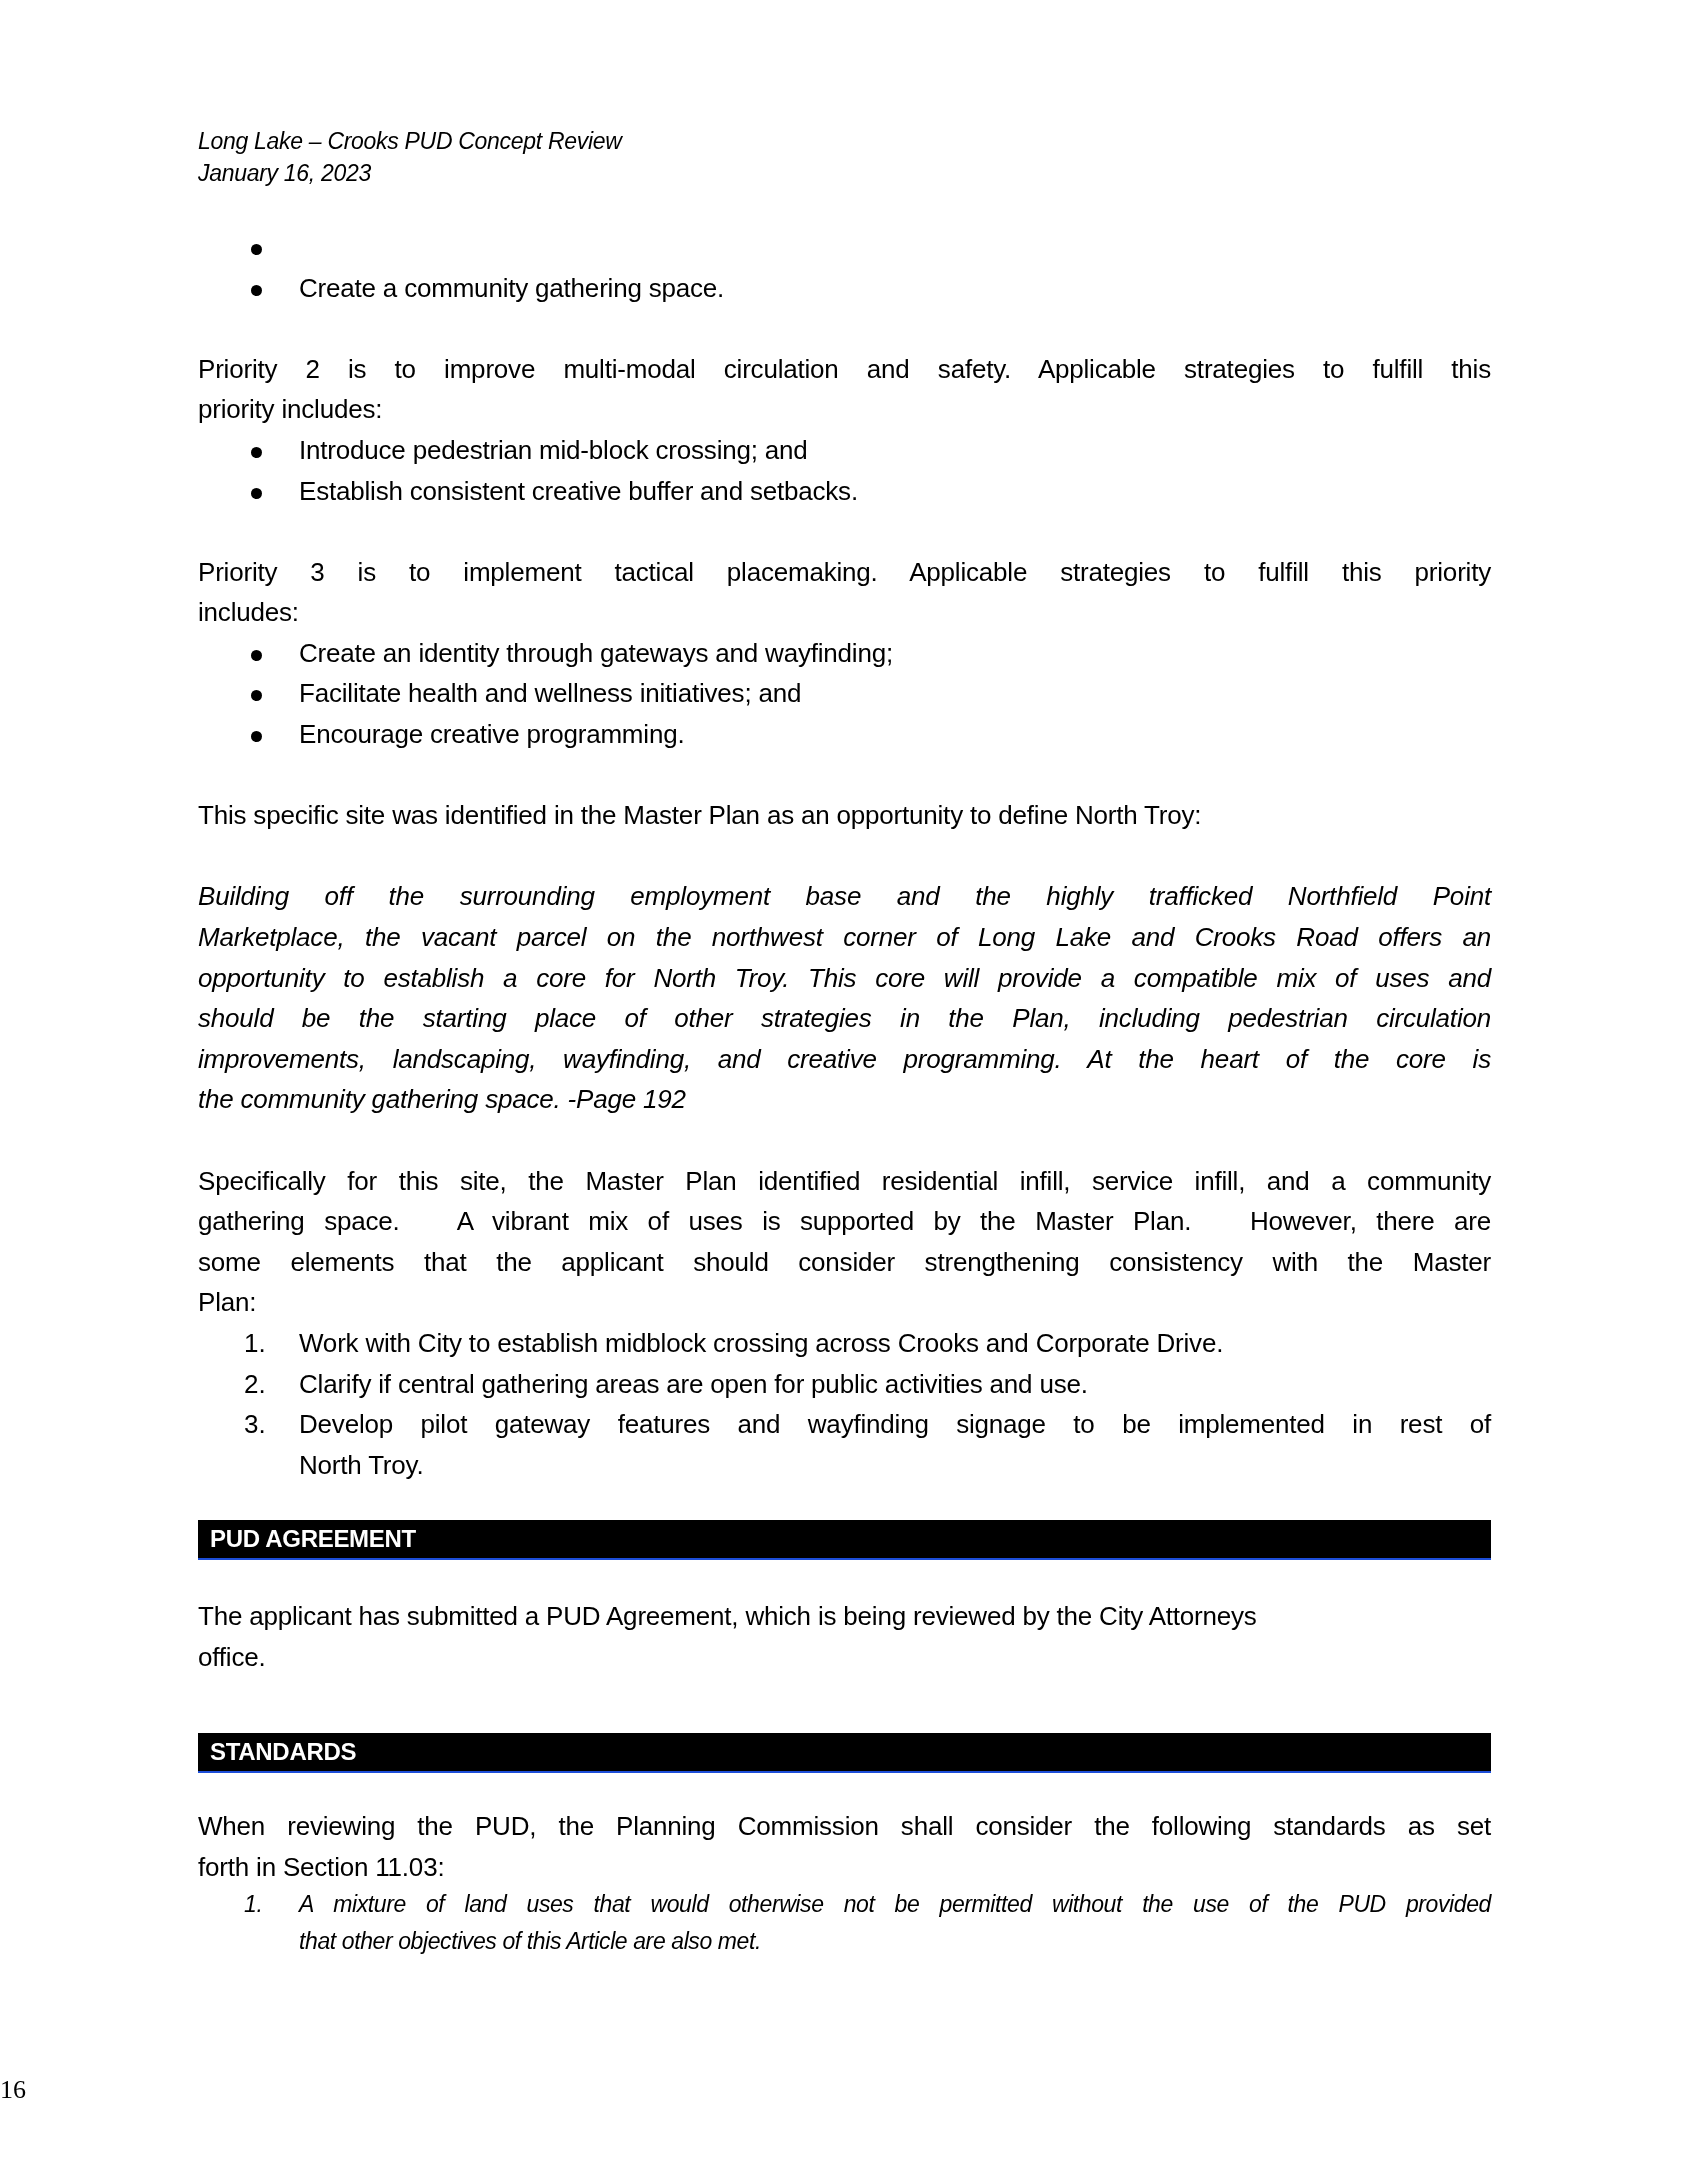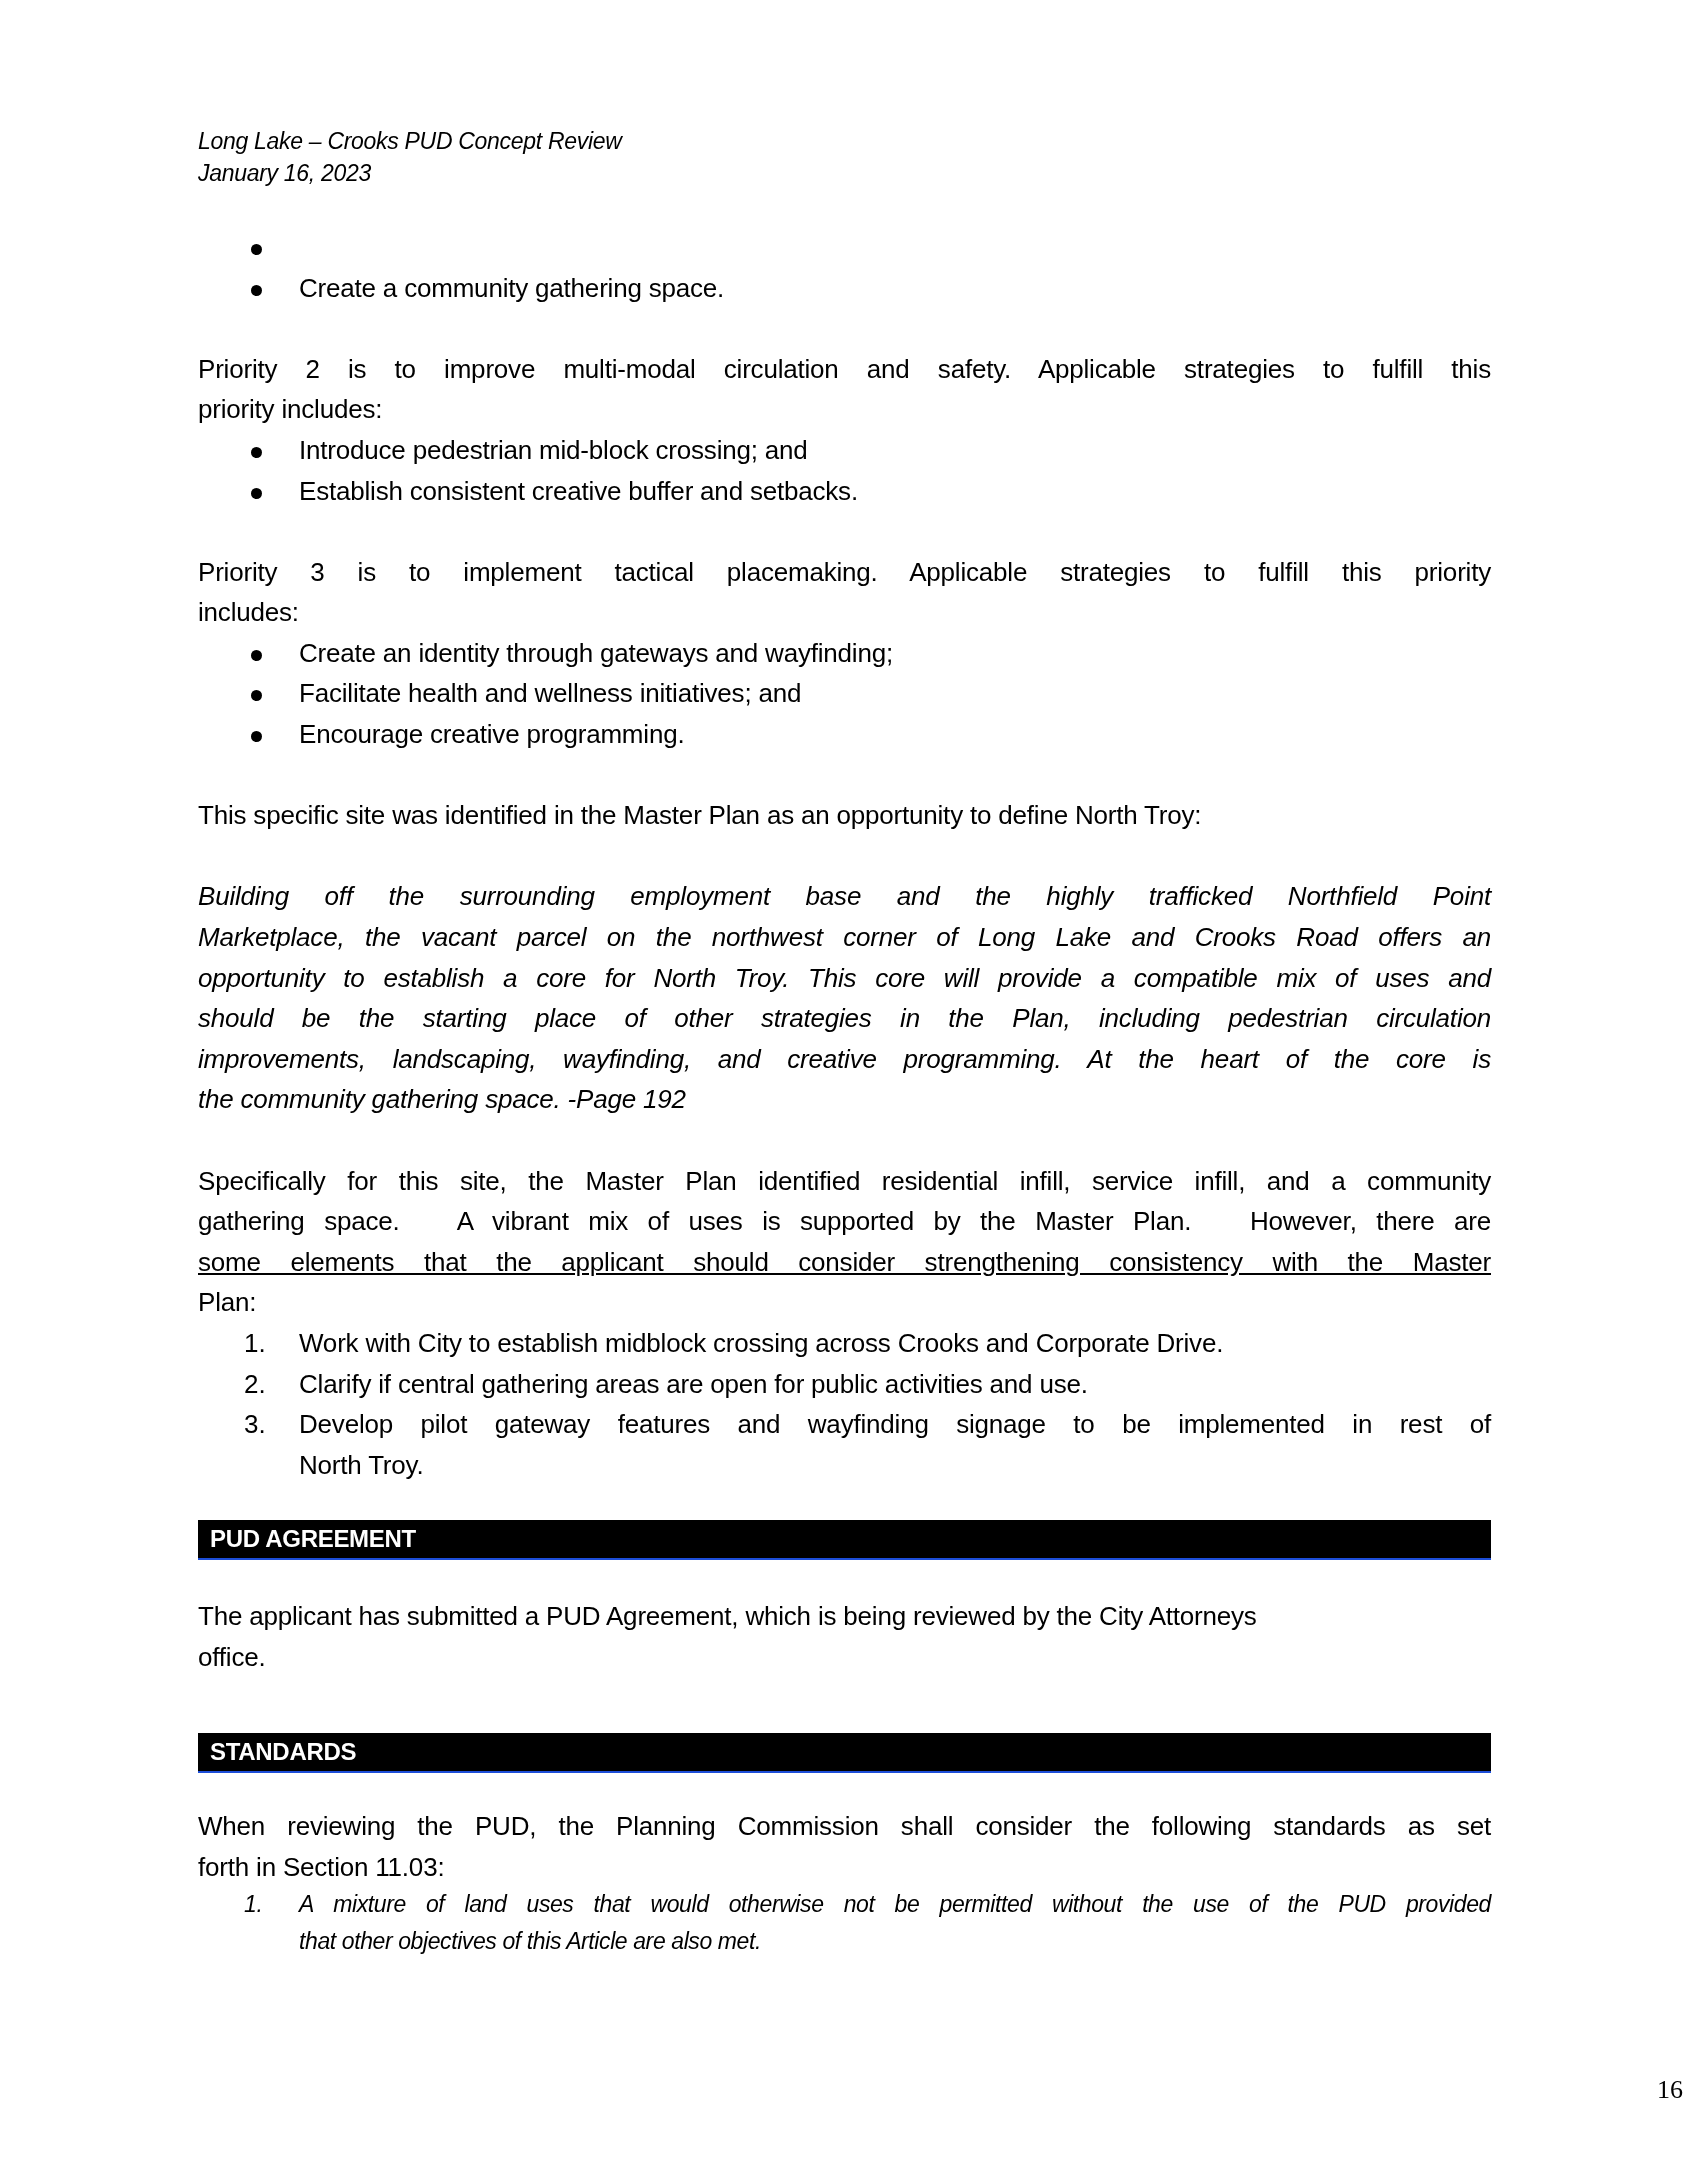--- a/index.html
+++ b/index.html
@@ -9,21 +9,21 @@
   .line { position: absolute; left: 198px; width: 1293px; font-size: 26px; line-height: 41px; height: 41px; white-space: nowrap; letter-spacing: -0.2px; }
   .just { text-align: justify; text-align-last: justify; white-space: normal; }
   .ital { font-style: italic; }
   .bullet { position: absolute; left: 248px; width: 16px; font-size: 26px; line-height: 41px; height: 41px; text-align: center; }
   .bullet::before { content: ""; display: inline-block; width: 11px; height: 11px; border-radius: 50%; background: #000; vertical-align: middle; }
   .num { position: absolute; left: 244px; width: 40px; font-size: 26px; line-height: 41px; height: 41px; }
   .itemtext { position: absolute; left: 299px; width: 1192px; font-size: 26px; line-height: 41px; height: 41px; white-space: nowrap; letter-spacing: -0.2px; }
   .bar { position: absolute; left: 198px; width: 1293px; height: 38px; background: #000; border-bottom: 2px solid #1d4ed8; }
   .bar span { position: absolute; left: 12px; top: 0; line-height: 38px; color: #fff; font-weight: bold; font-size: 24px; letter-spacing: -0.3px; }
   .small-ital { font-size: 23px; line-height: 37px; height: 37px; font-style: italic; letter-spacing: -0.4px; }
-  .pagenum { position: absolute; left: 0; width: 1683px; top: 2051px; text-align: right; font-family: "Liberation Serif", serif; font-size: 26px; line-height: 30px; }
+  .pagenum { position: absolute; left: 0; width: 1683px; top: 2051px; text-align: left; font-family: "Liberation Serif", serif; font-size: 26px; line-height: 30px; }
 </style>
 </head>
 <body>
 
 <div class="page">
 
   <div class="hdr" style="top:101px;">Long Lake – Crooks PUD Concept Review</div>
   <div class="hdr" style="top:133px;">January 16, 2023</div>
 
   <div class="bullet" style="top:203px;"></div>
@@ -50,21 +50,21 @@
 
   <div class="line just ital" style="top:852px;">Building off the surrounding employment base and the highly trafficked Northfield Point</div>
   <div class="line just ital" style="top:893px;">Marketplace, the vacant parcel on the northwest corner of Long Lake and Crooks Road offers an</div>
   <div class="line just ital" style="top:934px;">opportunity to establish a core for North Troy. This core will provide a compatible mix of uses and</div>
   <div class="line just ital" style="top:974px;">should be the starting place of other strategies in the Plan, including pedestrian circulation</div>
   <div class="line just ital" style="top:1015px;">improvements, landscaping, wayfinding, and creative programming. At the heart of the core is</div>
   <div class="line ital" style="top:1055px;">the community gathering space. -Page 192</div>
 
   <div class="line just" style="top:1137px;">Specifically for this site, the Master Plan identified residential infill, service infill, and a community</div>
   <div class="line just" style="top:1177px; white-space:pre;">gathering space.   A vibrant mix of uses is supported by the Master Plan.   However, there are</div>
-  <div class="line just" style="top:1218px;text-decoration:underline;">some elements that the applicant should consider strengthening consistency with the Master</div>
+  <div class="line just" style="top:1218px;">some elements that the applicant should consider strengthening consistency with the Master</div>
   <div class="line" style="top:1258px;">Plan:</div>
 
   <div class="num" style="top:1299px;">1.</div>
   <div class="itemtext" style="top:1299px;">Work with City to establish midblock crossing across Crooks and Corporate Drive.</div>
   <div class="num" style="top:1340px;">2.</div>
   <div class="itemtext" style="top:1340px;">Clarify if central gathering areas are open for public activities and use.</div>
   <div class="num" style="top:1380px;">3.</div>
   <div class="itemtext just" style="top:1380px; text-align:justify; text-align-last:justify; white-space:normal;">Develop pilot gateway features and wayfinding signage to be implemented in rest of</div>
   <div class="itemtext" style="top:1421px;">North Troy.</div>
 

